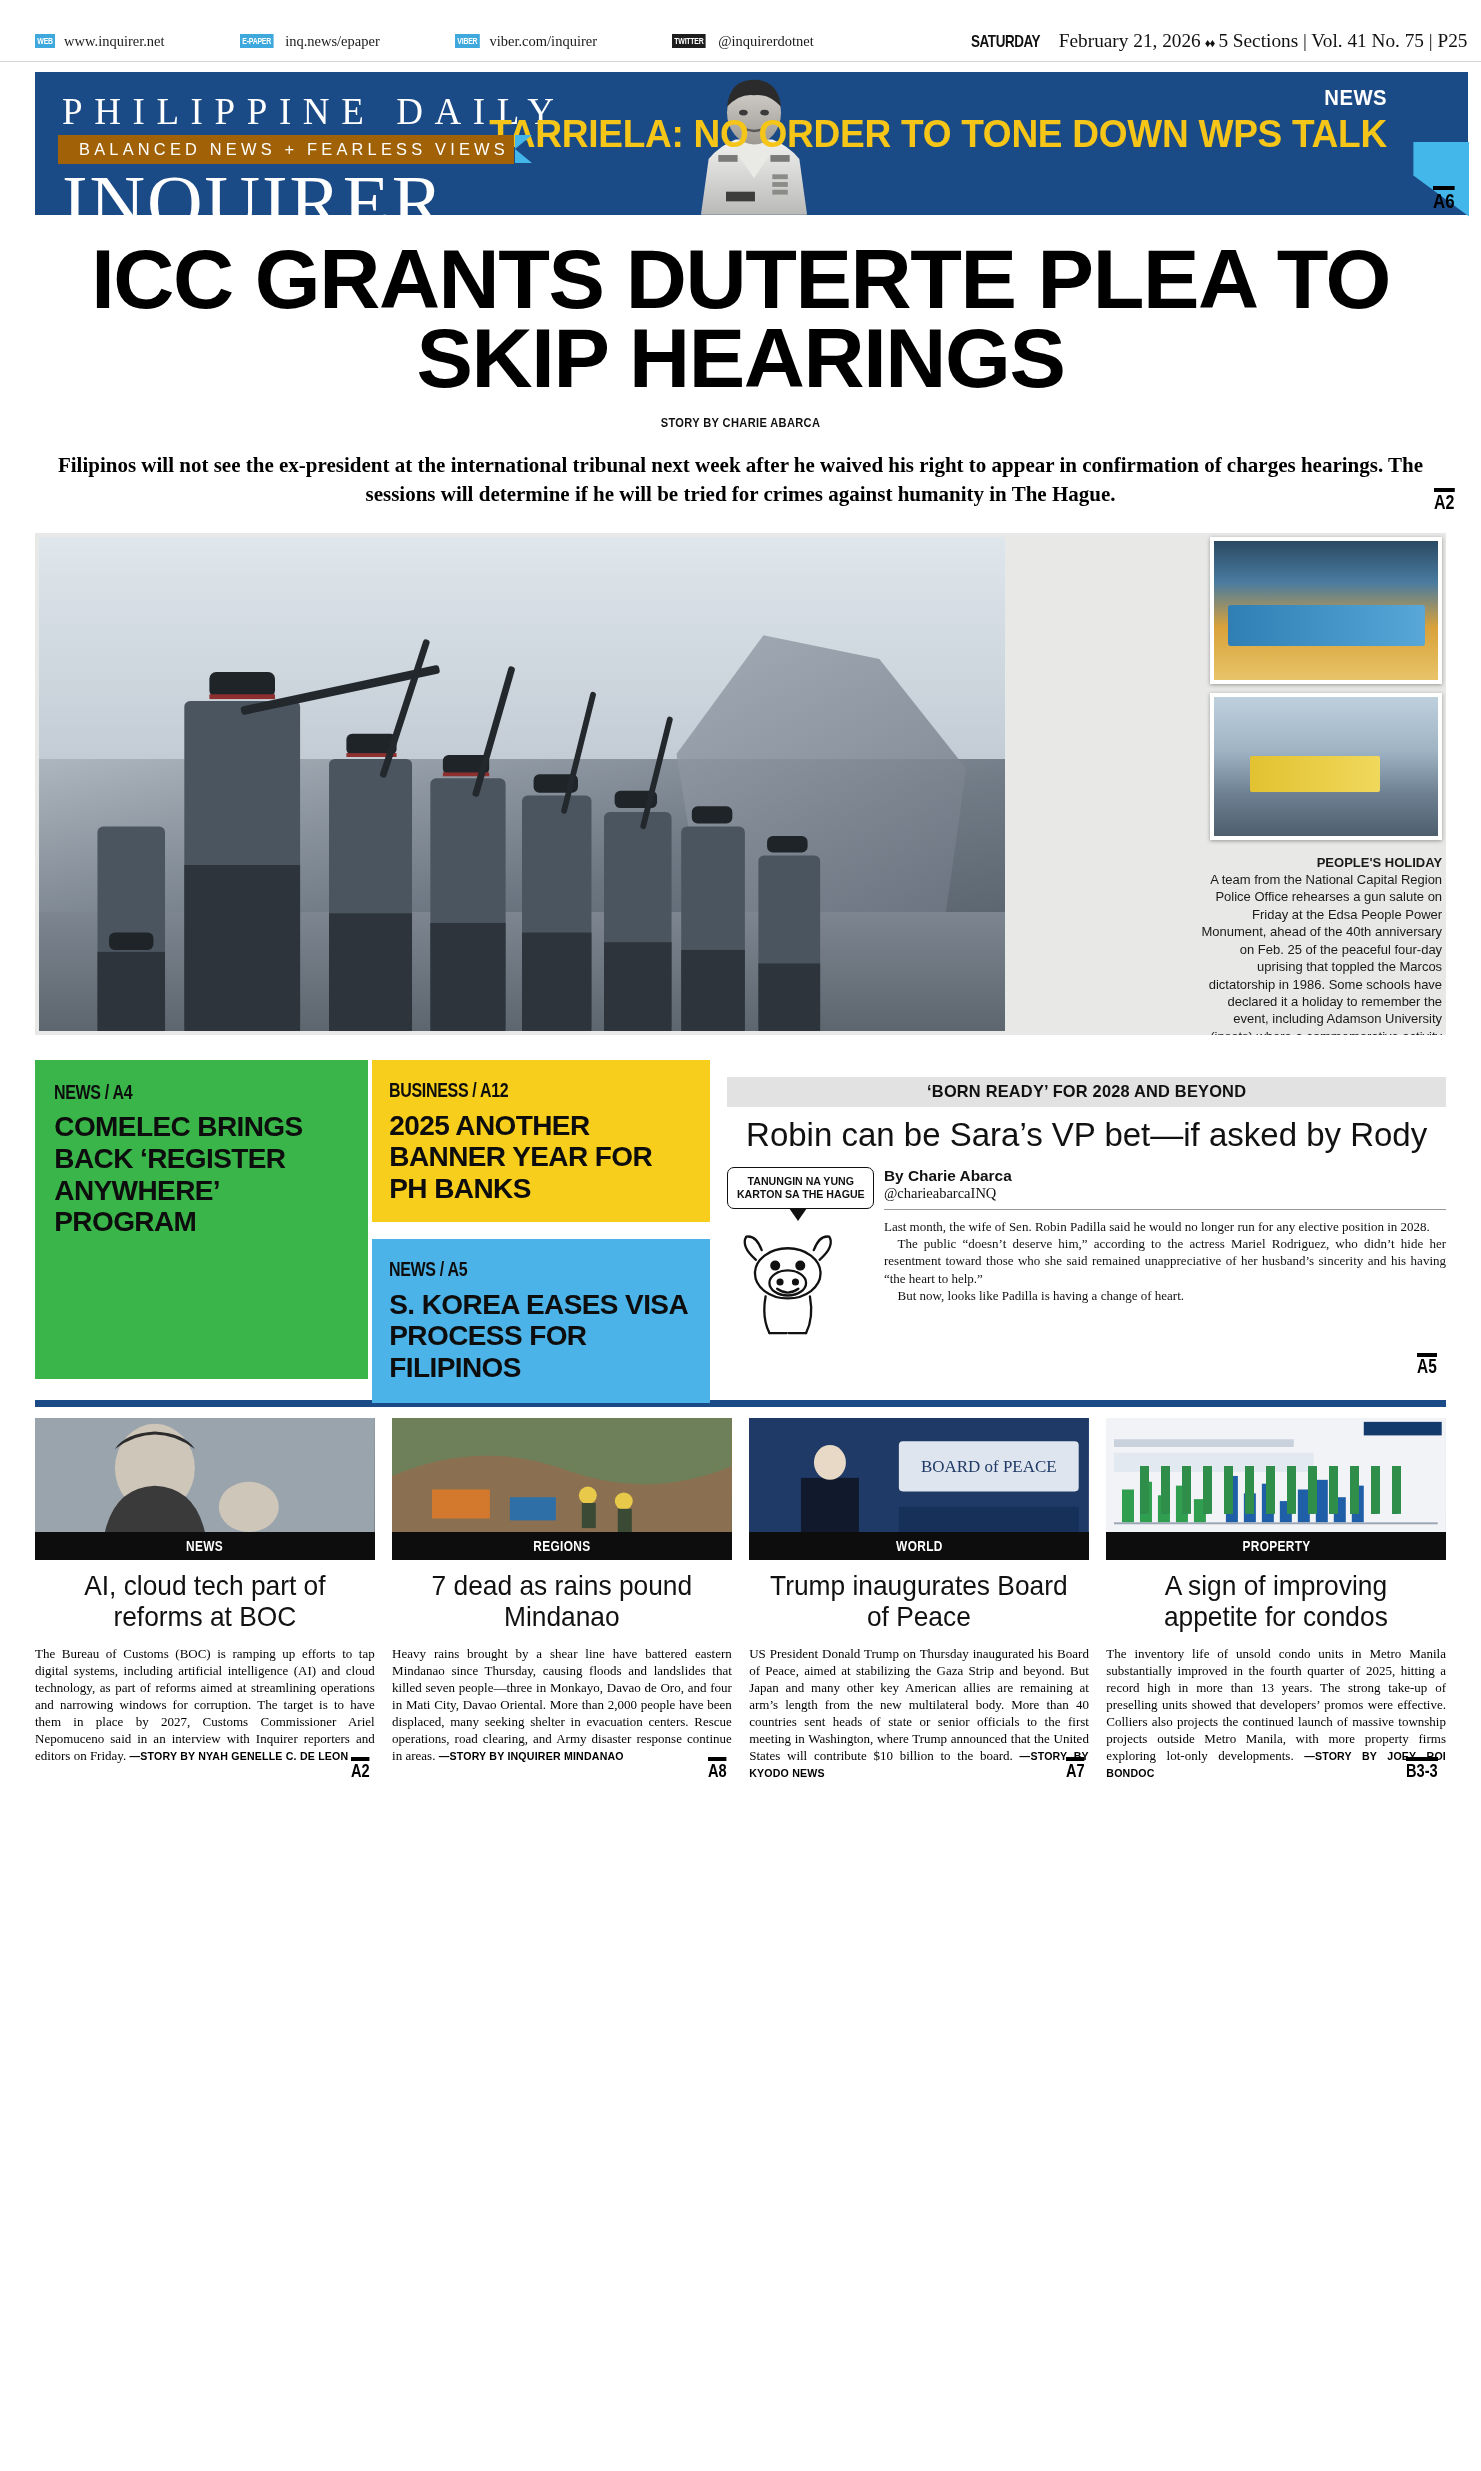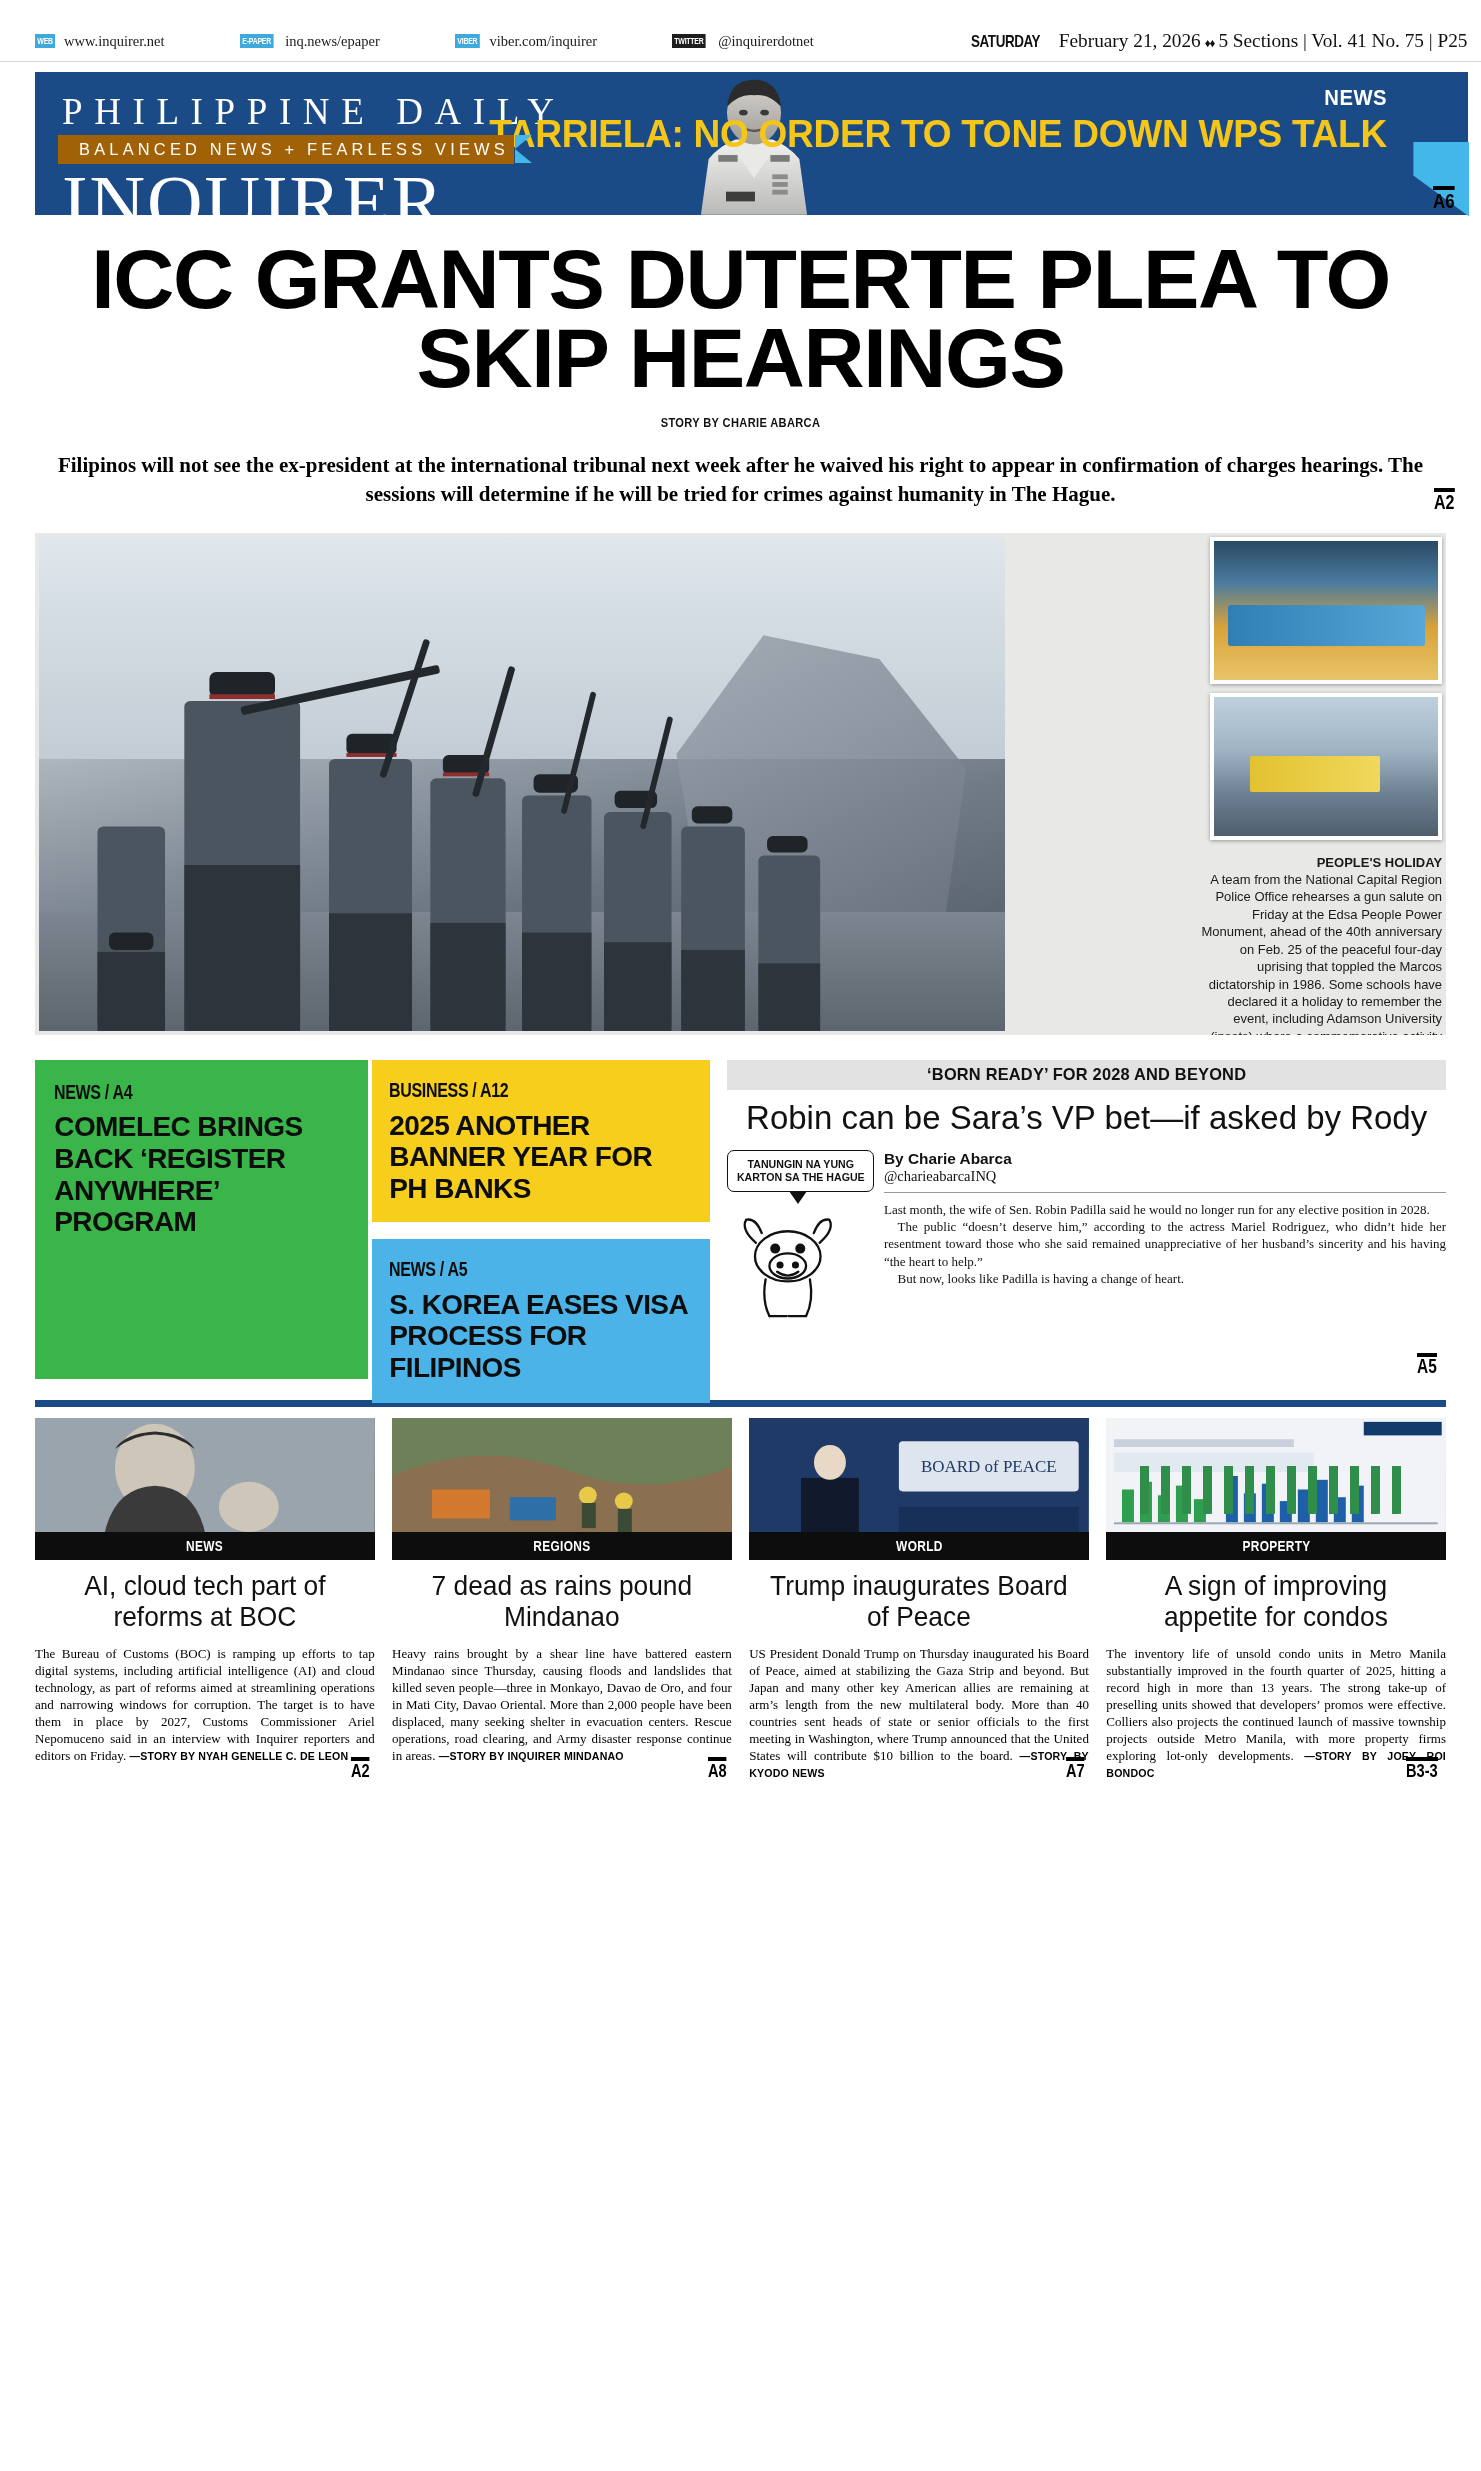--- a/index.html
+++ b/index.html
@@ -143,21 +143,21 @@
   .tz-mid { width: 338px; display: flex; flex-direction: column; gap: 17px; }
   .tz-yellow { background: #f7ce1b; padding: 19.3px 17.4px; height: 162px; }
   .tz-blue { background: #4cb3e8; padding: 19.3px 17.4px; flex: 1; }
   .tz-kicker {
     font-weight: bold; font-size: 20px; letter-spacing: -0.4px; color: #0d0d0d;
     transform: scaleX(0.8); transform-origin: left; margin-bottom: 7.7px;
   }
   .tz-head { font-weight: bold; font-size: 28px; line-height: 1.13; color: #0d0d0d; letter-spacing: -0.6px;}
   .tz-yellow .tz-head, .tz-blue .tz-head { font-size: 28px; }
 
-  .tz-right { flex: 1; padding-left: 13.5px; position: relative; }
+  .tz-right { flex: 1; padding-left: 13.5px; position: relative; margin-top: 17px; }
   .tz-rbar {
     background: #e2e2e2; text-align: center; font-weight: bold; font-size: 16.4px;
     letter-spacing: 0.2px; padding: 5.8px 3.9px; color: #111;
   }
   .tz-rhead {
     font-size: 33px; line-height: 1.12; text-align: center; margin-top: 9.7px;
     color: #111; font-weight: normal;
   }
   .tz-body-wrap { display: flex; margin-top: 13.5px; gap: 9.7px; }
   .cartoon { width: 147px; flex: 0 0 147px; position: relative; }

